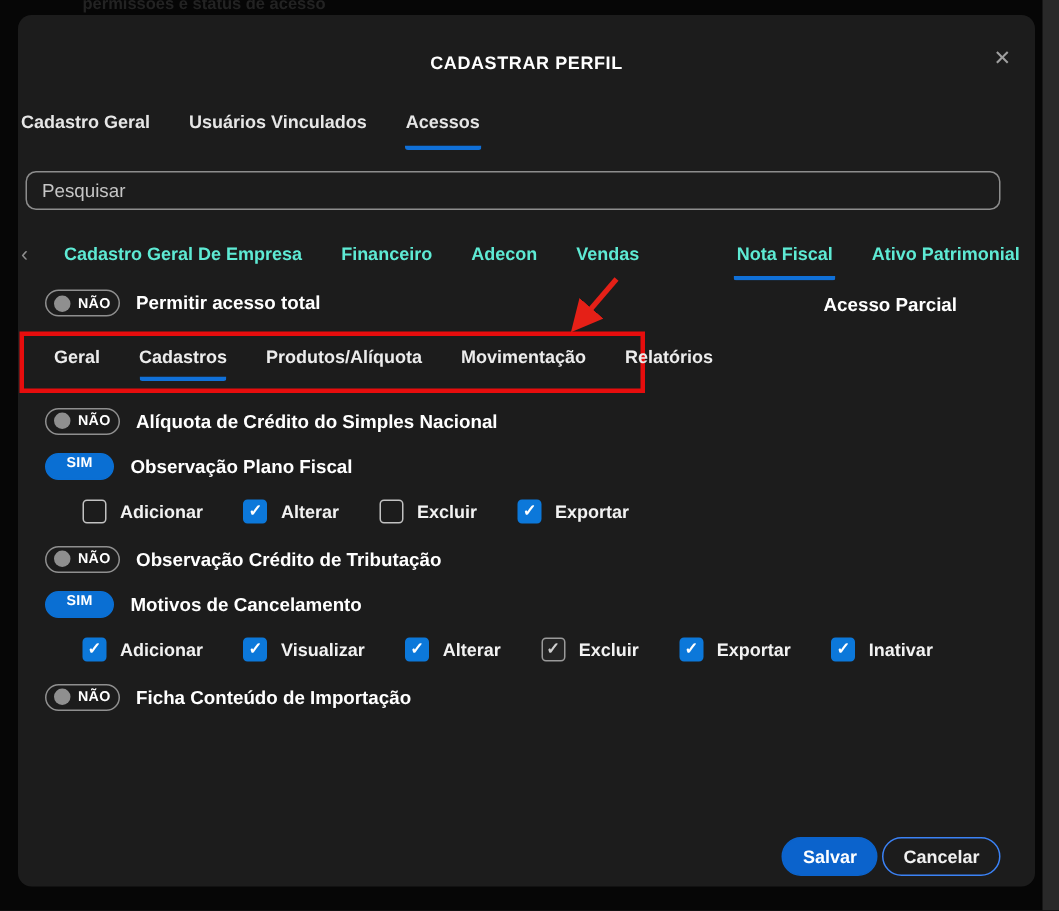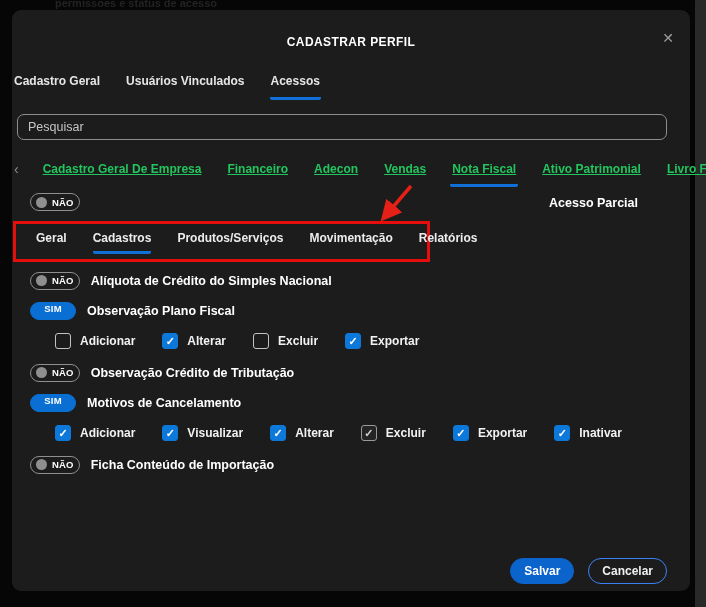--- a/index.html
+++ b/index.html
@@ -54,25 +54,25 @@
   .search-box input::placeholder { color:#c6c6c6; opacity:1; }
   
   .catnav {
     position:absolute; top:150px; left:2px; right:14px;
     display:flex; align-items:flex-start; gap:22px;
   }
   .catnav .chev {
     color:#8f8f8f; font-size:14px; line-height:16px; cursor:pointer; padding-top:1px;
   }
   .catitem {
-    font-size:12px; font-weight:bold; color:#22c55e;
+    font-size:12px; font-weight:bold; color:#5eead4;
     padding:2px 2px 8px 2px; border-bottom:3px solid transparent;
-    white-space:nowrap; cursor:pointer;text-decoration:underline;
-  }
-  .catitem.active { border-bottom-color:#1070d8; border-radius:2px; }
+    white-space:nowrap; cursor:pointer;
+  }
+  .catitem.active { border-bottom-color:#1070d8; border-radius:2px;margin-left:39px; }
   
   .toggle {
     display:inline-flex; align-items:center; gap:5px;
     height:18px; border-radius:999px; padding:0 5px; min-width:46px;
     cursor:pointer; flex:none;
   }
   .toggle .knob { width:11px; height:11px; border-radius:50%; background:#8f8f8f; order:1; }
   .toggle .tstate { font-size:9.5px; font-weight:bold; color:#fff; order:2; letter-spacing:.2px; }
   .toggle:not(.on) { border:1px solid #8f8f8f; background:#1c1c1c; }
   .toggle.on { background:#0a6fd3; border:1px solid #0a6fd3;flex-direction:column; }
@@ -112,21 +112,21 @@
   }
   .cb .check { display:none; font-size:11px; color:#fff; line-height:1; font-weight:bold; }
   .cb .box.checked { background:#0c78da; border-color:#0c78da; }
   .cb .box.checked .check { display:block; }
   .cb .box.outline { background:#242424; border-color:#9a9a9a; }
   .cb .box.outline .check { color:#cfcfcf; }
   .cblabel { font-size:12px; font-weight:bold; color:#f2f2f2; }
   
   .footer {
     position:absolute; bottom:7px; right:23px;
-    display:flex; gap:14px; align-items:center;justify-content:center;
+    display:flex; gap:3px; align-items:center;justify-content:center;
   }
   .btn {
     font-size:12px; font-weight:bold; border-radius:13px;
     padding:5px 13px; cursor:pointer; font-family:"Liberation Sans", sans-serif;
   }
   .btn-save { background:#0b63cc; color:#fff; border:1px solid #0b63cc; }
   .btn-cancel { background:transparent; color:#f0f0f0; border:1px solid #3b82f6; }
   
   .arrow-svg { position:absolute; left:355px; top:168px; pointer-events:none; }
 </style>
@@ -161,28 +161,29 @@
     <span class="catitem">Ativo Patrimonial</span>
     <span class="catitem">Livro Fiscal</span>
 
   </div>
 
   <div class="access-row">
     <span class="toggle">
       <span class="knob"></span>
       <span class="tstate">NÃO</span>
     </span>
+    <span class="row-label">Permitir acesso total</span>
   </div>
   <div class="access-right">Acesso Parcial</div>
 
   <div class="redbox">
     <div class="subtabs">
       <span class="subtab">Geral</span>
       <span class="subtab active">Cadastros</span>
-      <span class="subtab">Produtos/Serviços</span>
+      <span class="subtab">Produtos/Alíquota</span>
       <span class="subtab">Movimentação</span>
       <span class="subtab">Relatórios</span>
     </div>
   </div>
 
   <div class="rows">
 
     <div class="trow">
       <span class="toggle">
         <span class="knob"></span>

